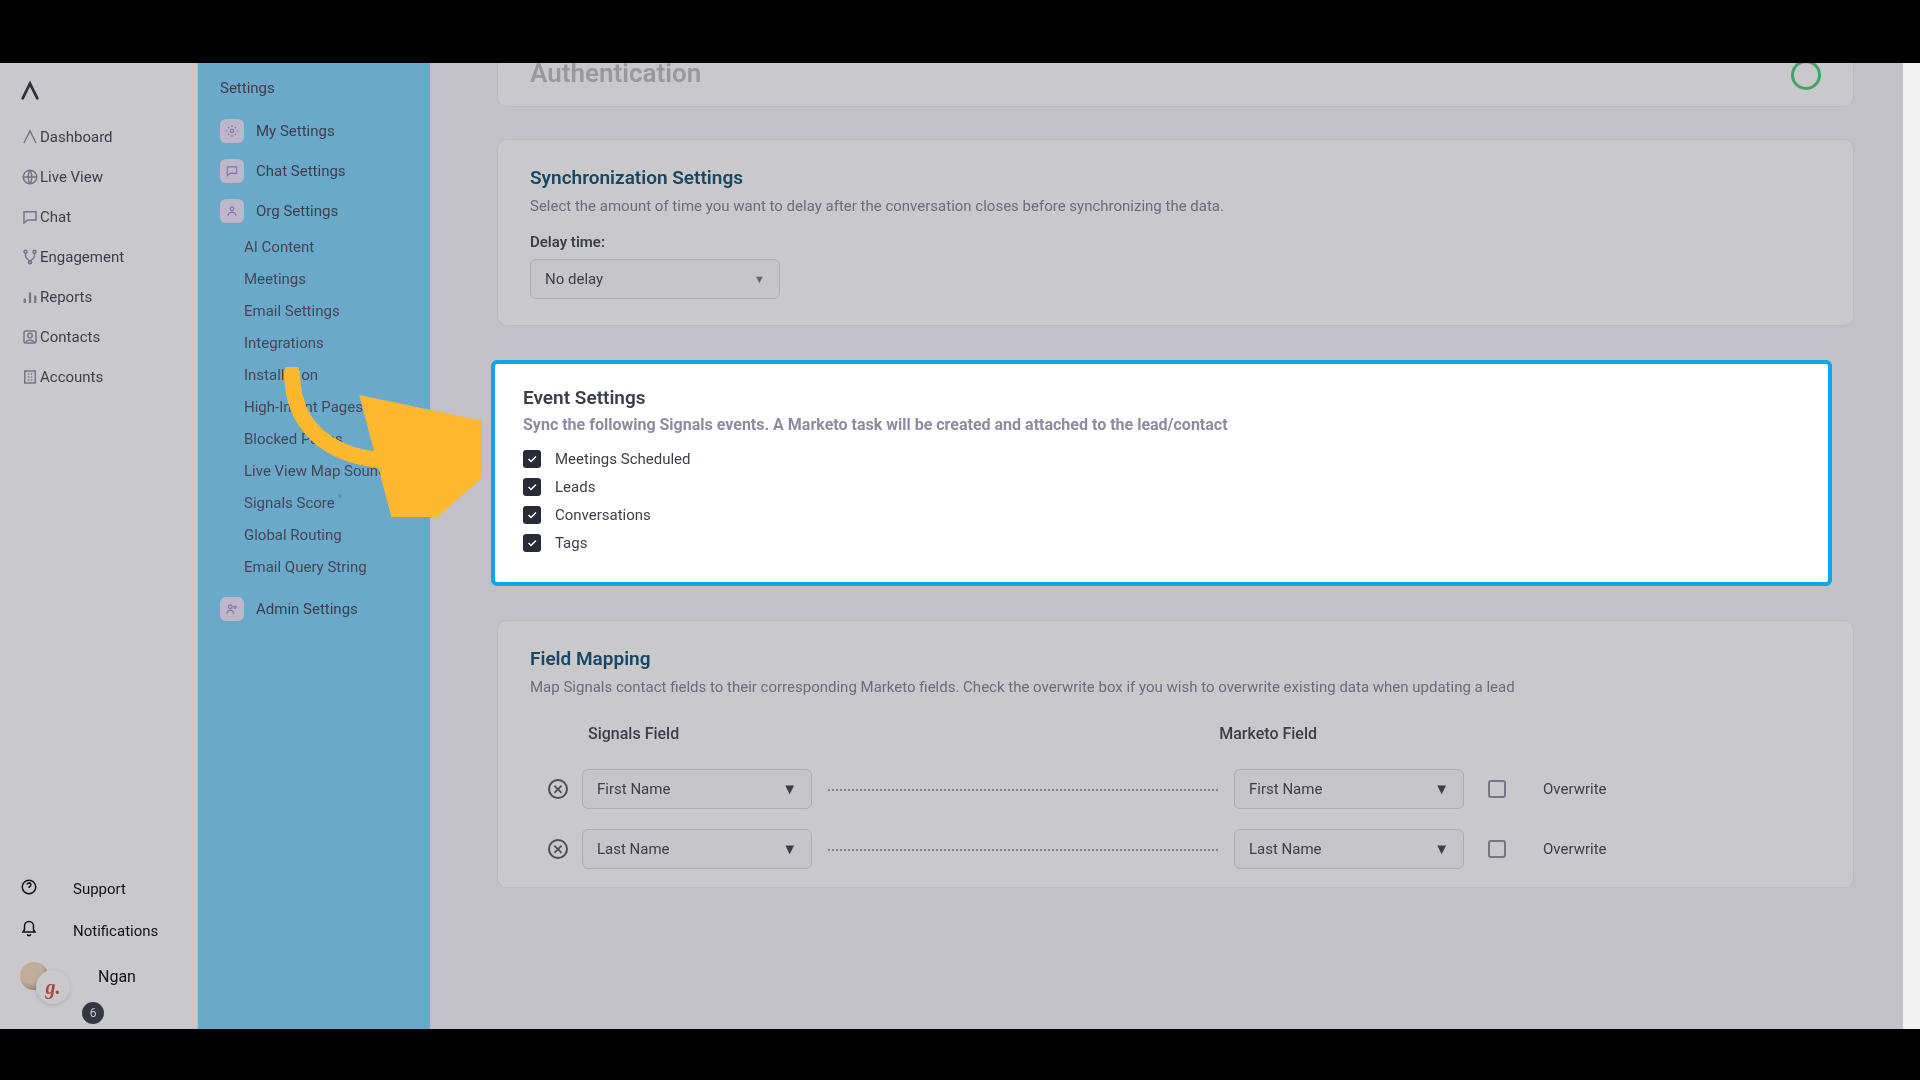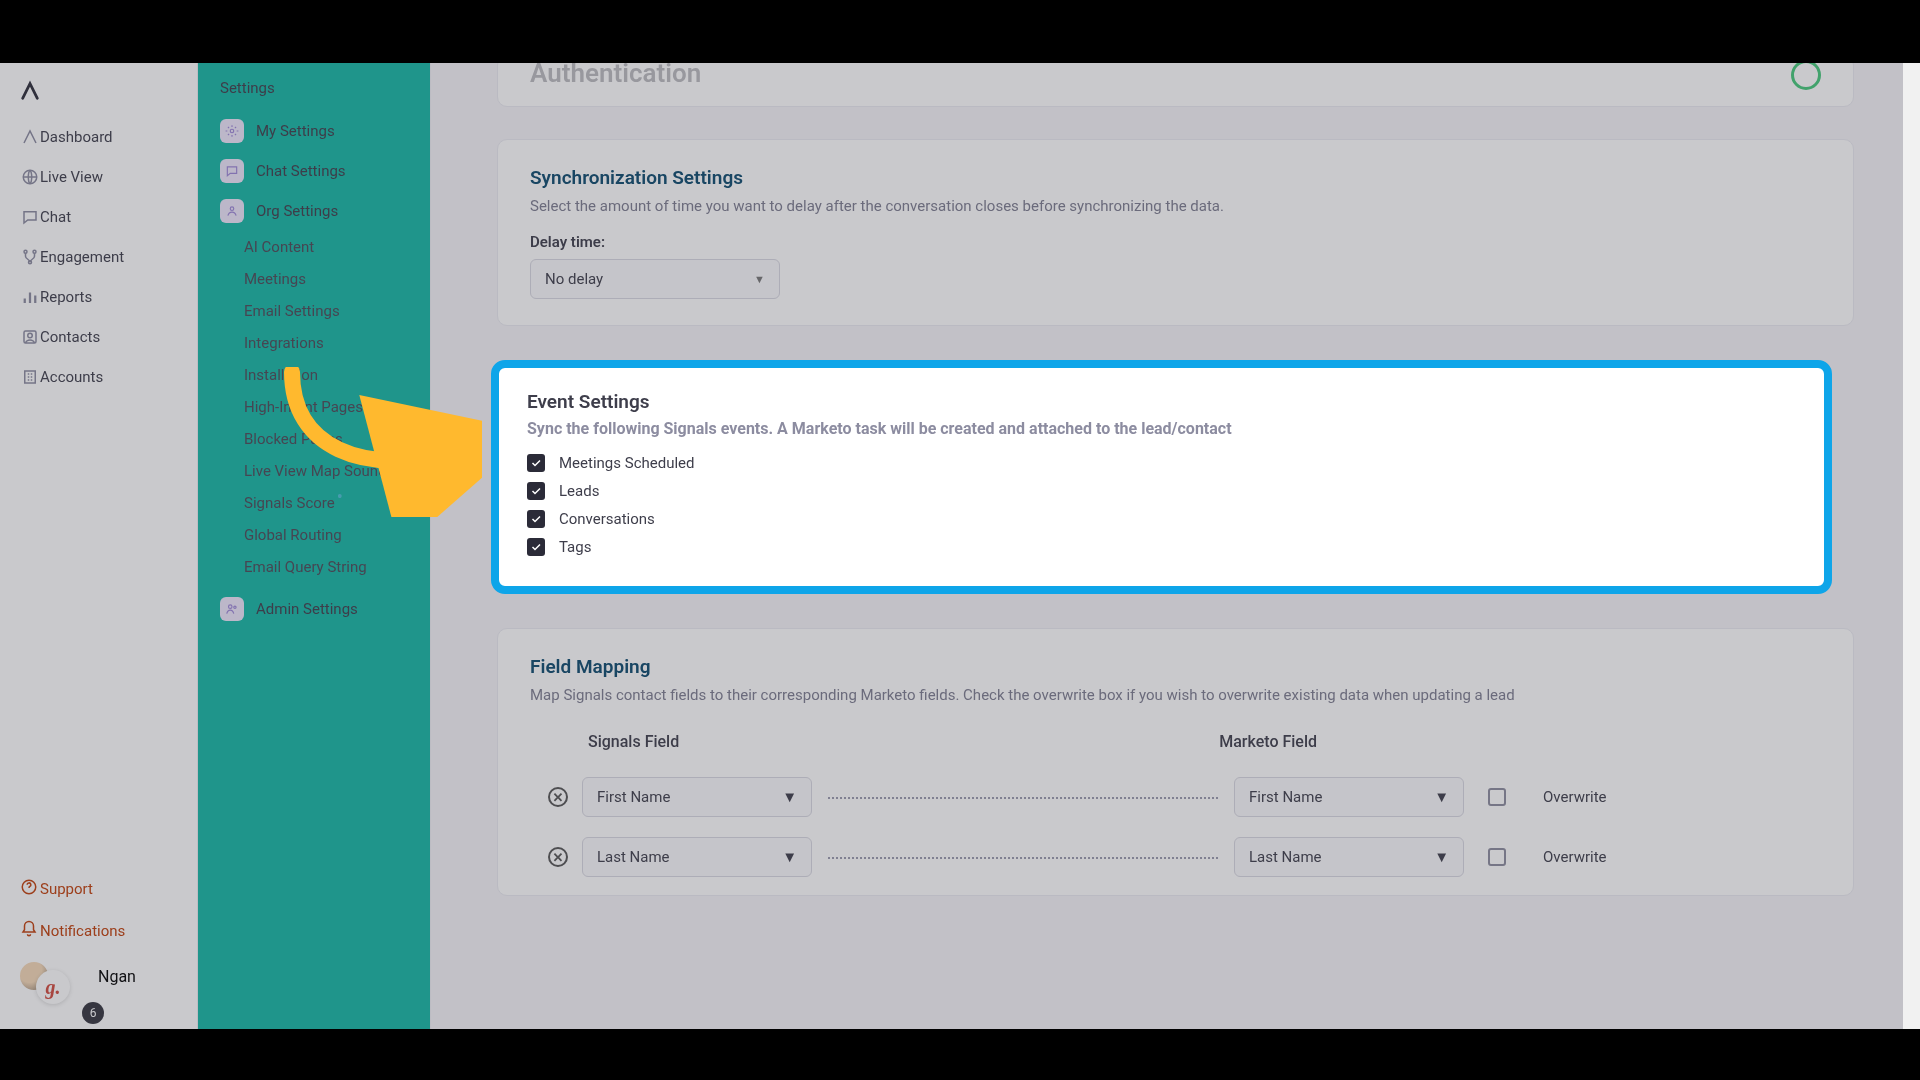--- a/index.html
+++ b/index.html
@@ -11,50 +11,50 @@
 
 
 .dim { position:absolute; inset:0; background:rgba(60,60,72,0.28); pointer-events:none; }
 
 
 .nav1 { width:198px; background:#ffffff; border-right:1px solid #ededf3; display:flex; flex-direction:column; padding-top:8px; position:relative; }
 .nav1 .logo { width:32px; height:32px; margin:4px 0 10px 14px; background:#fff; border-radius:6px; display:flex; align-items:center; justify-content:center; }
 .nav1 .item { display:flex; align-items:center; gap:0; padding:10px 0 10px 20px; color:#3e3e4b; font-size:15px; cursor:pointer; }
 .nav1 .item .ico { width:20px; height:20px; color:#8b8ba0; display:flex; align-items:center; justify-content:center; }
 .nav1 .spacer { flex:1; }
-.nav1 .footer-item { display:flex; align-items:center; gap:2px; padding:10px 0 10px 20px; color:#c2410c; font-size:15px; cursor:pointer; }
+.nav1 .footer-item { display:flex; align-items:center; gap:35px; padding:10px 0 10px 20px; color:#000000; font-size:15px; cursor:pointer; }
 .nav1 .profile { display:flex; align-items:center; gap:14px; padding:8px 0 4px 18px; }
 .nav1 .avatar { width:32px; height:32px; border-radius:50%; background: radial-gradient(circle at 35% 30%, #f5d9b8 0%, #f5d9b8 45%, #8c7b6b 100%); border:2px solid #fff; display:inline-block; }
 .nav1 .avatar-badge { position:relative; }
 .nav1 .g-badge { position:absolute; left:36px; top:18px; width:34px; height:34px; border-radius:50%; background:#fff; box-shadow:0 1px 4px rgba(0,0,0,0.15); color:#d24a3e; font-family: Georgia, serif; font-style:italic; font-weight:bold; font-size:20px; display:flex; align-items:center; justify-content:center; }
 .nav1 .count-badge { position:absolute; left:82px; top:50px; width:22px; height:22px; border-radius:50%; background:#34343e; color:#fff; font-size:12px; display:flex; align-items:center; justify-content:center; }
 .nav1 .collapse { text-align:center; padding:8px 0 6px 0; color:#585868;}
 
 
-.nav2 { width:233px; background:#14b8a6; border-right:1px solid #ededf3; padding:12px 0 0 0; }
+.nav2 { width:233px; background:#7dd3fc; border-right:1px solid #ededf3; padding:12px 0 0 0; }
 .nav2 .hdr { font-size:15px; color:#3e3e4b; padding:4px 0 14px 22px; }
 .nav2 .section { display:flex; align-items:center; gap:12px; padding:8px 0 8px 22px; font-size:15px; color:#3e3e4b; cursor:pointer; }
 .nav2 .section .sicon { width:24px; height:24px; border-radius:6px; background:#eee7fb; display:flex; align-items:center; justify-content:center; color:#9d87d8; }
 .nav2 .sub { padding:7px 0 7px 46px; font-size:15px; color:#4a4a57; cursor:pointer; }
 .nav2 .sub.super { position:relative; }
 .nav2 .sub.super::after { content:"•"; color:#4bc0d6; position:absolute; margin-left:2px; top:-1px; font-size:18px;}
 
 
 .main { flex:1; padding: 0 66px 0 66px; overflow:hidden; position:relative; }
 .card { background:#fff; border:1px solid #ebebf1; border-radius:10px; padding:26px 32px; margin-top:32px; }
 .card.auth { height:52px; padding:0 32px; display:flex; align-items:center; justify-content:space-between; margin-top:-8px;}
 .card.auth .title-lg { font-size:26px; font-weight:600; color:#3e3e4b; opacity:.35; position:relative; top:-8px;}
 .card.auth .check { width:30px; height:30px; border-radius:50%; border:3px solid #45c97a; position:relative; top:-6px;}
 .card h3 { font-size:19px; font-weight:600; color:#0c4a6e; margin-bottom:8px; }
 .card p.desc { font-size:15px; color:#7d7d90; margin-bottom:18px; }
 .label-strong { font-size:15px; color:#3e3e4b; font-weight:600; margin-bottom:8px; display:block;}
 .select { width:250px; height:40px; border:1px solid #d8d8e2; border-radius:6px; background:#fafafc; display:flex; align-items:center; justify-content:space-between; padding:0 14px; color:#3e3e4b; font-size:15px;}
 .select .caret { color:#777; font-size:11px;}
 .hl-wrap { position:relative; z-index:55; margin-top:34px; margin-left:-6px; margin-right:22px;}
-.hl-border { border:8px solid #0ea5e9; border-radius:14px; background:#fff; padding:22px 28px 20px 28px; }
+.hl-border { border:4px solid #0ea5e9; border-radius:6px; background:#fff; padding:22px 28px 20px 28px; }
 .chk-row { display:flex; align-items:center; gap:14px; margin:10px 0; }
 .chk-row .box { width:18px; height:18px; border-radius:3px; background:#2b2b38; display:flex; align-items:center; justify-content:center; }
 .chk-row .box svg { width:12px; height:12px; stroke:#fff; stroke-width:3;}
 .chk-row span.lbl { font-size:15px; color:#3e3e4b; }
 
 
 .fm-cols { display:flex; gap:540px; padding:10px 0 16px 58px; }
 .fm-cols .col { font-size:16px; color:#3e3e4b; font-weight:500;}
 .fm-row { display:flex; align-items:center; gap:14px; padding:10px 0 10px 18px;}
 .fm-row .del { width:20px; height:20px; border:2px solid #555; border-radius:50%; display:flex; align-items:center; justify-content:center; color:#555; font-size:13px; font-weight:bold;}

